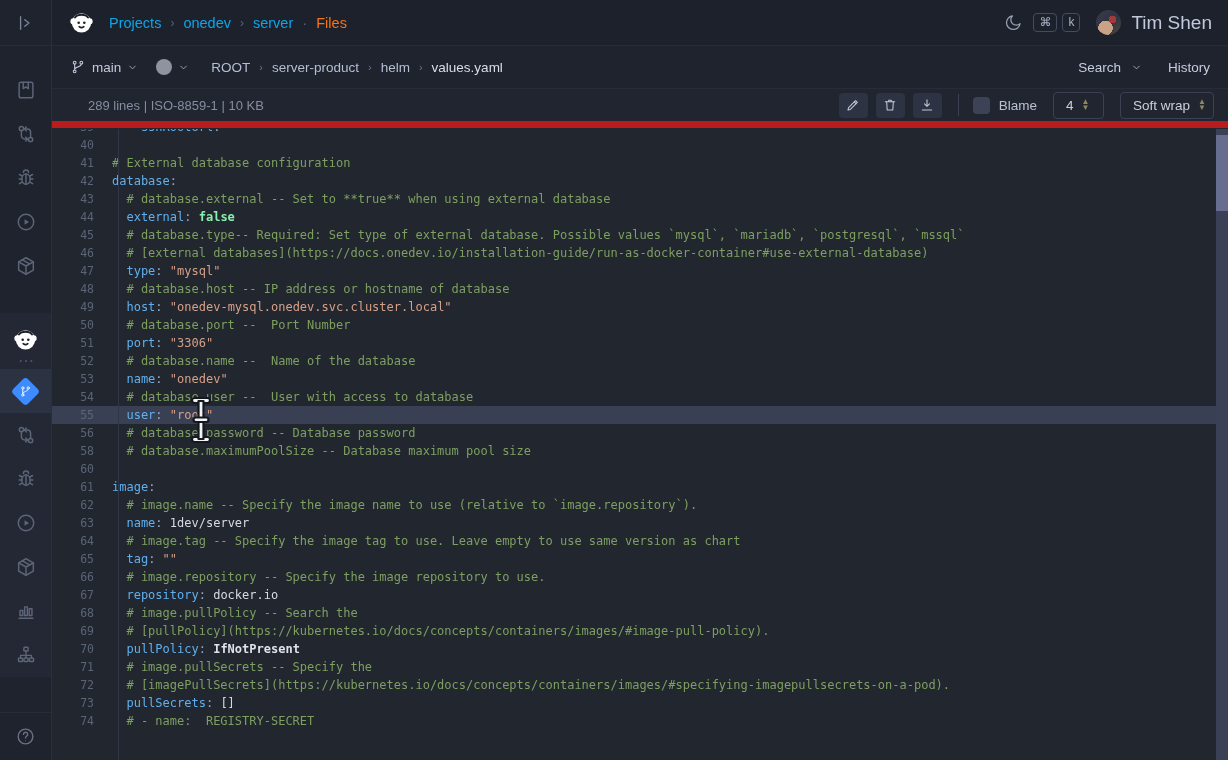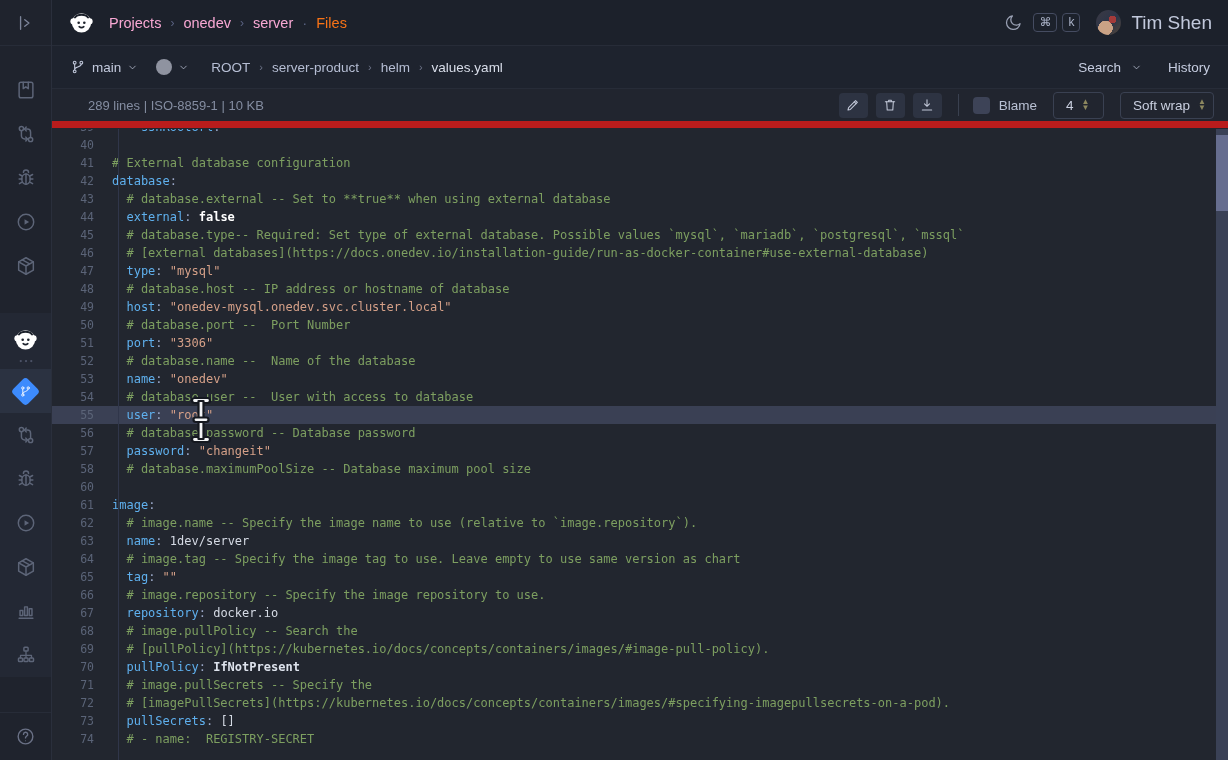--- a/index.html
+++ b/index.html
@@ -27,21 +27,21 @@
   .diamond svg { transform:rotate(-45deg); color:#fff; }
   .rail-help { position:absolute; bottom:0; left:0; width:51px; height:48px;
                border-top:1px solid #272c38; display:flex; align-items:center;
                justify-content:center; color:#6a7186; cursor:pointer; }
   
   .main { position:absolute; left:52px; top:0; width:1176px; height:760px; }
   .topbar { height:46px; background:#1c212b; border-bottom:1px solid #272c38;
             display:flex; align-items:center; padding:0 16px; }
   .logo { width:27px; height:27px; margin-right:14px; flex:none; }
   .crumbs { display:flex; align-items:center; gap:9px; font-size:14.5px; }
-  .crumb { color:#f9a8d4; cursor:pointer; }
+  .crumb { color:#0ea5e9; cursor:pointer; }
   .crumb-sep { color:#596180; font-size:12px; }
   .crumb-dot { color:#596180; font-size:15px; }
   .crumb-cur { color:#f97316; font-weight:500; }
   .topbar-right { margin-left:auto; display:flex; align-items:center; gap:10px; }
   .moon { color:#9aa1b4; cursor:pointer; display:flex; }
   .keycap { border:1px solid #454c61; border-radius:4px; padding:1px 5px 2px;
             font-size:12px; color:#aab2c7; line-height:14px; }
   .avatar { width:25px; height:25px; border-radius:50%; margin-left:6px; flex:none;
             background:
               radial-gradient(circle at 66% 38%, #a33a3a 0 16%, rgba(0,0,0,0) 17%),
@@ -84,21 +84,21 @@
   .ln { flex:none; width:54px; text-align:right; padding-right:12px;
         font:11.5px/18px "DejaVu Sans Mono", monospace; color:#5b6478; cursor:pointer; }
   .lc { white-space:pre; font:12px/18px "DejaVu Sans Mono", monospace; color:#d5dae4;
         padding-left:6px; }
   .gutter-sep { position:absolute; top:0; bottom:0; left:66px; width:1px;
                 background:#30364a; z-index:2; }
   .tok-cmt  { color:#7d9f60; }
   .tok-key  { color:#5fb0ee; }
   .tok-pun  { color:#9aa7c7; }
   .tok-str  { color:#d5a088; }
-  .tok-atom { color:#ffffff; font-weight:bold; }
+  .tok-atom { color:#86efac; font-weight:bold; }
   .tok-val  { color:#d5dae4; }
   .tok-valb { color:#dde2ec; font-weight:bold; }
   .vtrack { position:absolute; top:0; bottom:0; right:0; width:12px; background:#3a4156; cursor:pointer; }
   .vthumb { position:absolute; top:6px; left:0; width:12px; height:76px; background:#666d8f; cursor:grab; }
   .cursor-ibeam { position:absolute; left:132px; top:266px; z-index:9; pointer-events:none; }
   svg.ic { display:block; }
 </style>
 </head>
 <body>
 
@@ -435,24 +435,20 @@
           </div>
           <div class="line hl">
             <span class="ln">55</span>
             <span class="lc"><span class="tok-key">  user</span><span class="tok-pun">:</span><span class="tok-val"> </span><span class="tok-str">"root"</span></span>
           </div>
           <div class="line">
             <span class="ln">56</span>
             <span class="lc"><span class="tok-cmt">  # database.password -- Database password</span></span>
           </div>
           <div class="line">
-            <span class="ln">57</span>
-            <span class="lc"><span class="tok-key">  password</span><span class="tok-pun">:</span><span class="tok-val"> </span><span class="tok-str">"changeit"</span></span>
-          </div>
-          <div class="line">
             <span class="ln">58</span>
             <span class="lc"><span class="tok-cmt">  # database.maximumPoolSize -- Database maximum pool size</span></span>
           </div>
           <div class="line">
             <span class="ln">60</span>
             <span class="lc"></span>
           </div>
           <div class="line">
             <span class="ln">61</span>
             <span class="lc"><span class="tok-key">image</span><span class="tok-pun">:</span></span>

